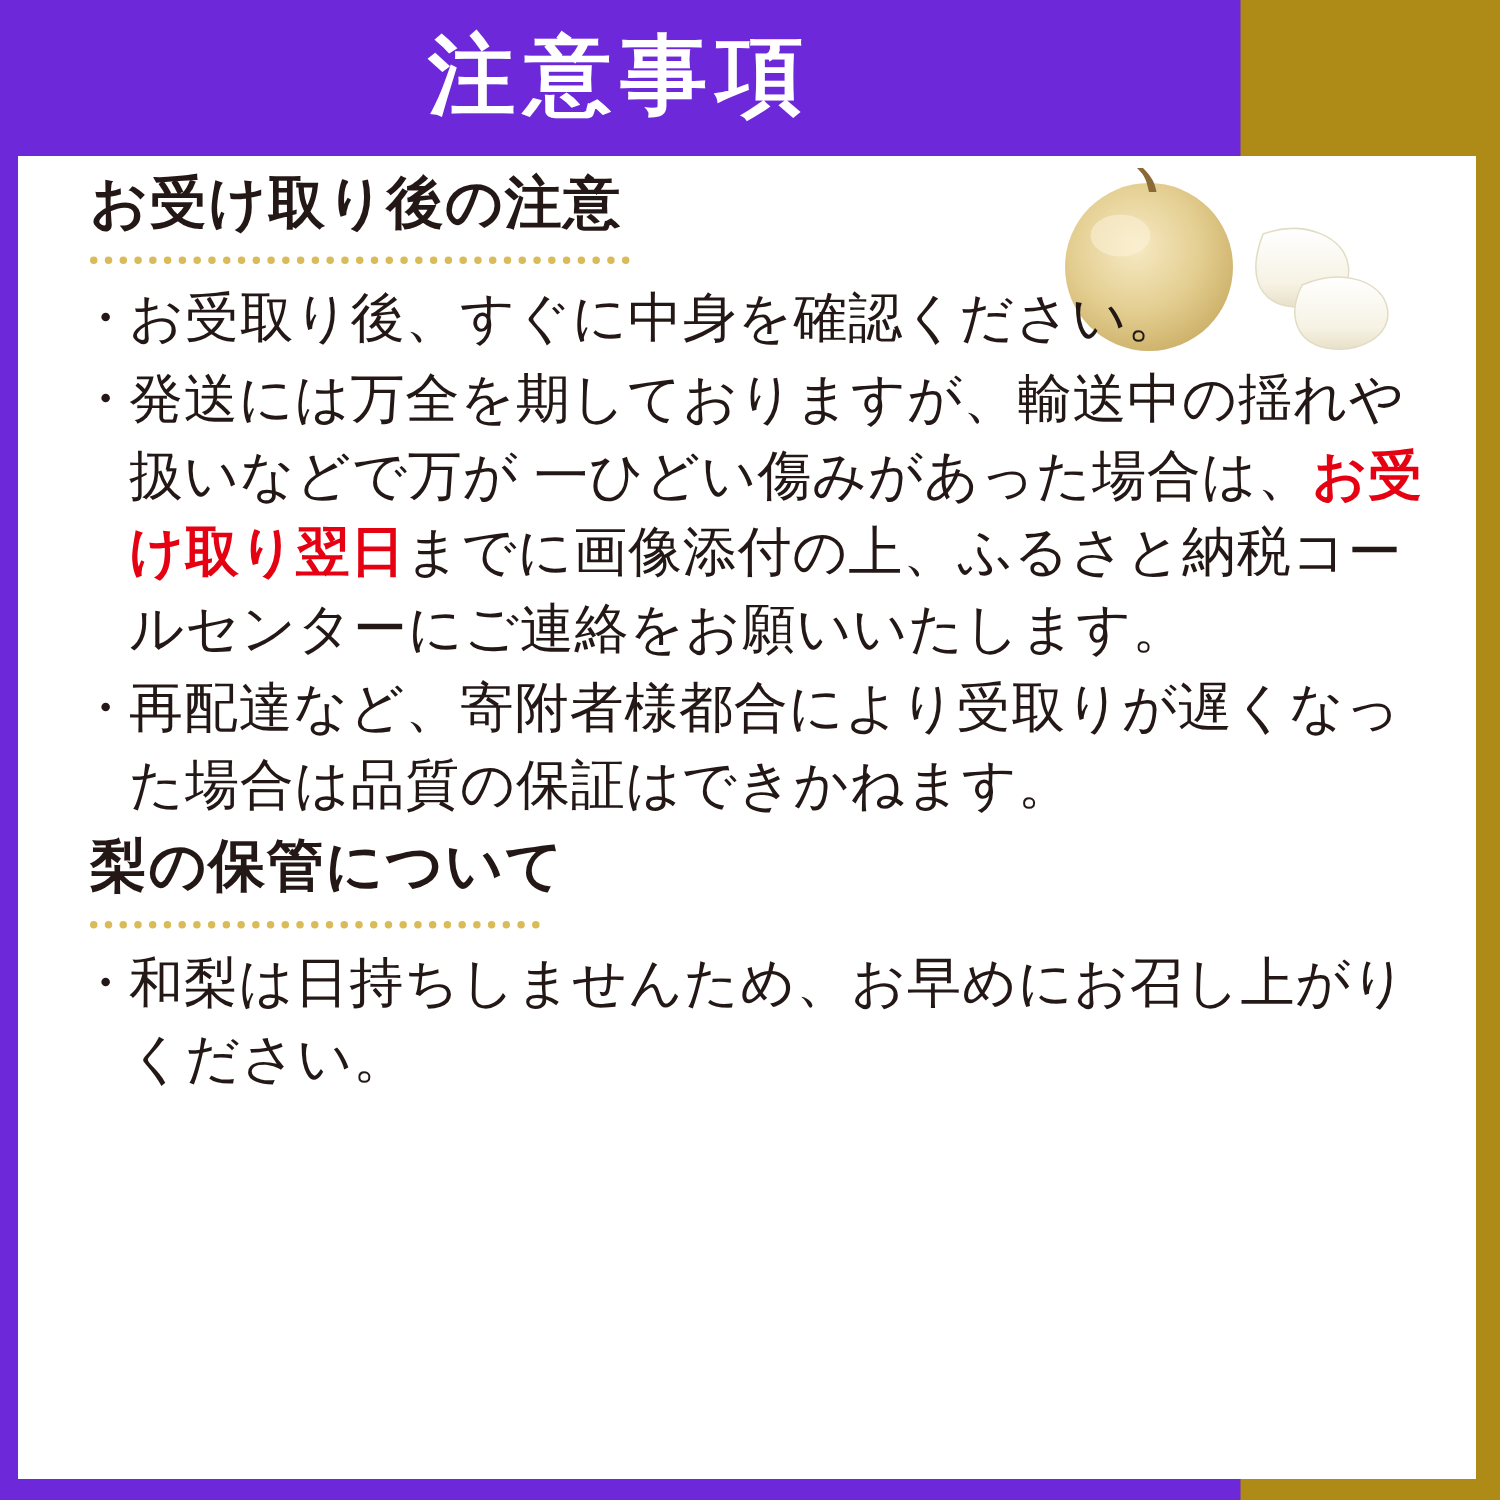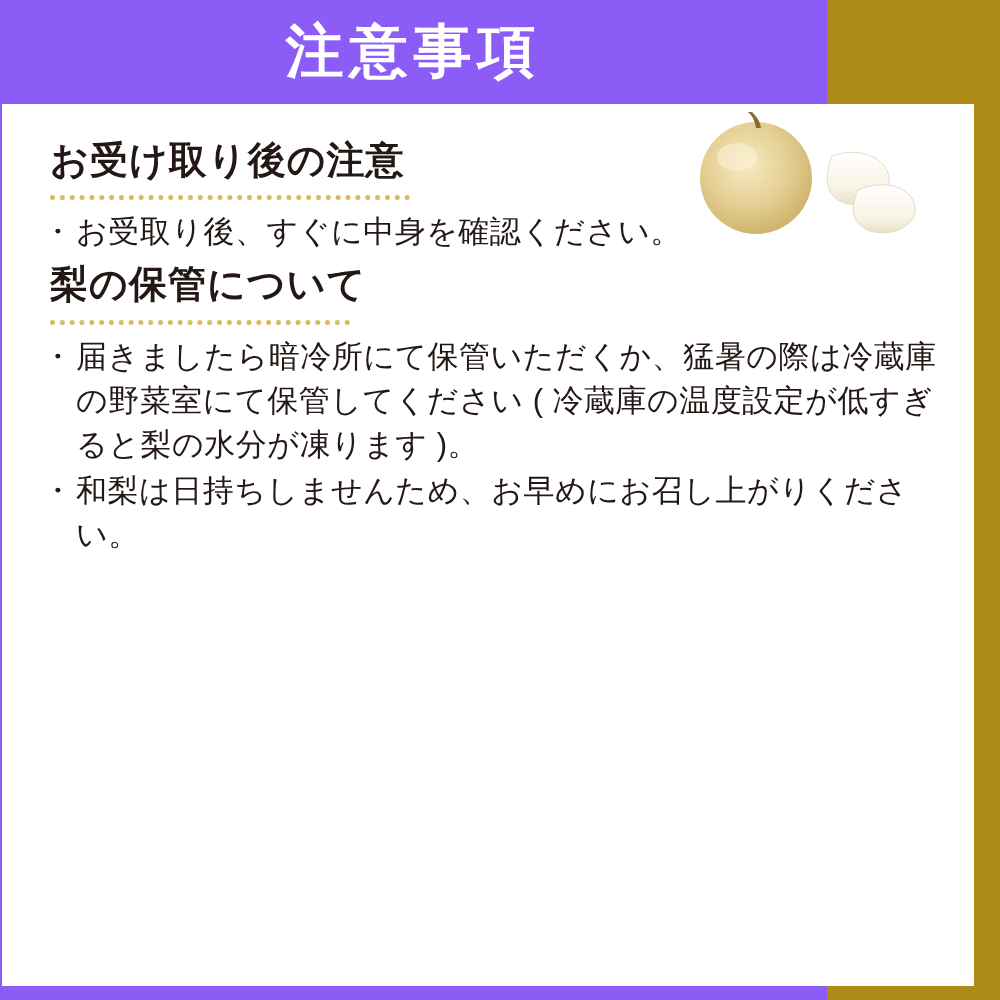--- a/index.html
+++ b/index.html
@@ -10,42 +10,42 @@
     width: 1000px;
     height: 1000px;
     background: #ad8b16;
     font-family: "Liberation Sans", sans-serif;
     overflow: hidden;
   }
   .page {
     position: relative;
     width: 827px;
     height: 1000px;
-    background: #8b5cf6;
+    background: #6d28d9;
     box-sizing: border-box;
   }
   .title {
     text-align: center;
     color: #ffffff;
     font-size: 58px;
     font-weight: bold;
     letter-spacing: 6px;
     padding-top: 18px;
     padding-bottom: 12px;
     line-height: 1.15;
   }
   .card {
     position: absolute;
-    left: 2px;
+    left: 12px;
     top: 104px;
     width: 972px;
     height: 882px;
     background: #ffffff;
     box-sizing: border-box;
-    padding: 26px 30px 10px 30px;
+    padding: 2px 30px 10px 30px;
     overflow: hidden;
   }
   .pear {
     position: absolute;
     right: 52px;
     top: 8px;
     width: 240px;
     height: 140px;
     pointer-events: none;
   }
@@ -68,21 +68,21 @@
   .dotted.second {
     width: 300px;
   }
   ul.list {
     list-style: none;
     margin: 0;
     padding: 0 0 0 10px;
   }
   ul.list li {
     position: relative;
-    font-size: 31px;
+    font-size: 36px;
     color: #231815;
     line-height: 1.42;
     margin: 0 2px 2px 0;
     padding-left: 34px;
     letter-spacing: 0.5px;
   }
   ul.list li::before {
     content: "\30FB";
     position: absolute;
     left: 0;
@@ -121,24 +121,25 @@
       <ellipse cx="55" cy="45" rx="20" ry="14" fill="#fbf3d9" opacity="0.55"></ellipse>
       <path d="M150 44 C 178 34, 205 46, 207 66 C 209 84, 188 96, 166 92 C 146 88, 140 70, 150 44 Z" fill="url(#sliceG)" stroke="#e3dcc4" stroke-width="1"></path>
       <path d="M176 78 C 204 66, 230 76, 233 94 C 236 112, 214 124, 192 120 C 172 116, 166 98, 176 78 Z" fill="url(#sliceG)" stroke="#e3dcc4" stroke-width="1"></path>
     </svg>
 
     <div class="section-head">お受け取り後の注意</div>
     <div class="dotted"></div>
 
     <ul class="list">
       <li><span>お受取り後、すぐに中身を確認ください。</span></li>
+      <li><span>発送には万全を期しておりますが、輸送中の揺れや扱いなどで万が 一ひどい傷みがあった場合は、</span><span class="red">お受け取り翌日</span><span>までに画像添付の上、ふるさと納税コールセンターにご連絡をお願いいたします。</span></li>
+      <li><span>再配達など、寄附者様都合により受取りが遅くなった場合は品質の保証はできかねます。</span></li>
     </ul>
 
     <div class="section-head second">梨の保管について</div>
     <div class="dotted second"></div>
 
     <ul class="list">
-      <li><span>届きましたら暗冷所にて保管いただくか、猛暑の際は冷蔵庫の野菜室にて保管してください ( 冷蔵庫の温度設定が低すぎると梨の水分が凍ります )。</span></li>
       <li><span>和梨は日持ちしませんため、お早めにお召し上がりください。</span></li>
     </ul>
 
   </div>
 </div>
 
 </body></html>

